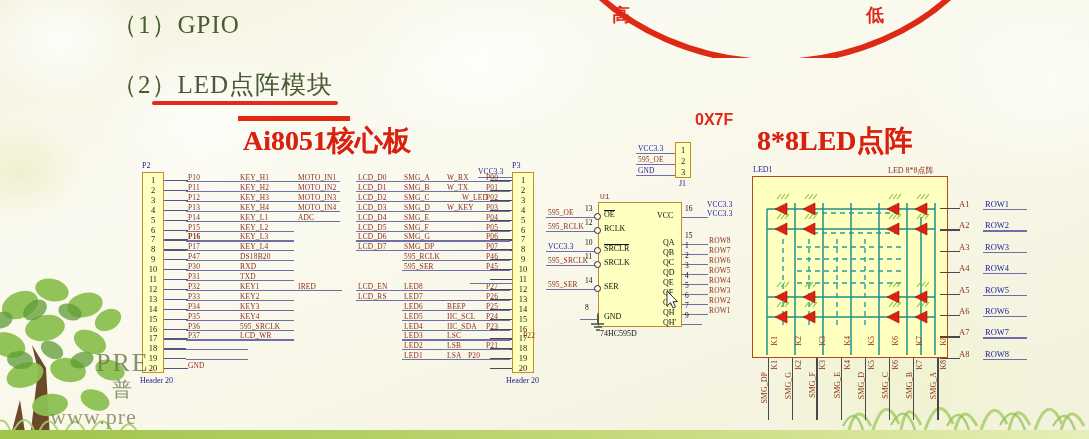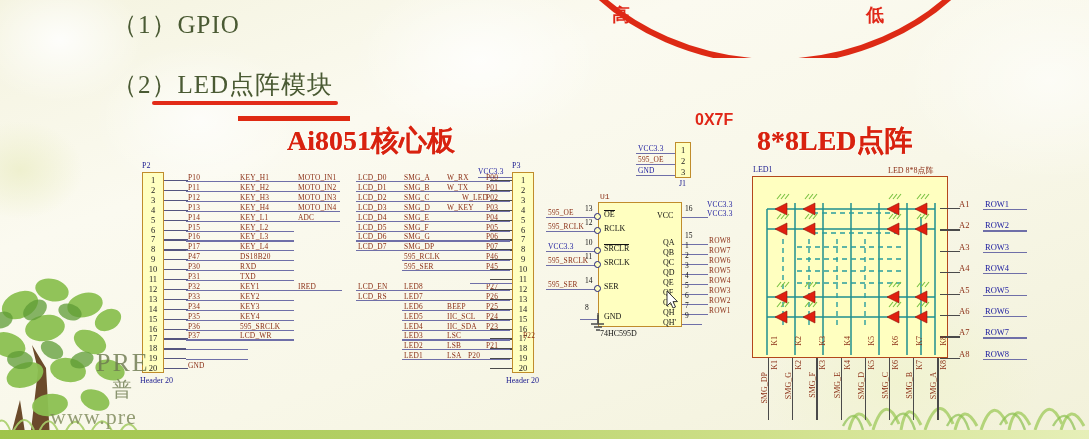--- a/index.html
+++ b/index.html
@@ -32,21 +32,21 @@
             font-family:"Liberation Sans",sans-serif;white-space:nowrap;}
   #lbl-high{left:612px;top:3px;}
   #lbl-low{left:866px;top:3px;}
   #lbl-7f{left:695px;top:63px;font-size:16px;margin-top:48px;}
   
   .sectitle{position:absolute;white-space:nowrap;font-weight:bold;
       font-family:"Liberation Serif",serif;font-size:28px;
       background:linear-gradient(180deg,#ef5038,#d61d0c);
       -webkit-background-clip:text;background-clip:text;color:#d8220f;
       text-shadow:1px 1px 0 rgba(255,255,255,.5);}
-  #t-left{left:243px;top:122px;margin-left:44px;}
+  #t-left{left:243px;top:122px;}
   #t-leftbar{position:absolute;left:238px;top:116px;width:112px;height:5px;background:#df2a12;}
   #t-right{left:757px;top:122px;}
 
   
   .hdr{position:absolute;background:#ffffc0;border:1.4px solid #c08c2c;box-sizing:border-box;}
   .hdrlabel{position:absolute;color:#1b1b8f;font-size:8px;font-family:"Liberation Serif",serif;white-space:nowrap;}
   .pinno{position:absolute;color:#222;font-size:8.5px;font-family:"Liberation Serif",serif;text-align:center;}
   .wire{position:absolute;background:#55557f;height:1.3px;}
   .wire.dk{background:#4a4a4a;}
   .net{position:absolute;color:#8b2f16;font-size:7.4px;font-family:"Liberation Serif",serif;white-space:nowrap;letter-spacing:.2px;}
@@ -182,21 +182,21 @@
     <div class="net" style="left:240px;top:212.6px;">KEY_L1</div>
     <div class="net" style="left:298px;top:212.6px;">ADC</div>
     <div class="netline" style="left:186px;top:220.6px;width:154px;"></div>
     <div class="pinno" style="left:142px;top:224.5px;width:22px;">6</div>
     <div class="wire" style="left:164px;top:229.5px;width:24px;"></div>
     <div class="net" style="left:188px;top:222.5px;">P15</div>
     <div class="net" style="left:240px;top:222.5px;">KEY_L2</div>
     <div class="netline" style="left:186px;top:230.5px;width:108px;"></div>
     <div class="pinno" style="left:142px;top:234.4px;width:22px;">7</div>
     <div class="wire" style="left:164px;top:239.4px;width:24px;"></div>
-    <div class="net" style="left:188px;top:232.4px;">P16</div>
+    <div class="net" style="left:188px;top:232.4px;font-weight:bold;">P16</div>
     <div class="net" style="left:240px;top:232.4px;">KEY_L3</div>
     <div class="netline" style="left:186px;top:240.4px;width:108px;"></div>
     <div class="pinno" style="left:142px;top:244.3px;width:22px;">8</div>
     <div class="wire" style="left:164px;top:249.3px;width:24px;"></div>
     <div class="net" style="left:188px;top:242.3px;">P17</div>
     <div class="net" style="left:240px;top:242.3px;">KEY_L4</div>
     <div class="netline" style="left:186px;top:250.3px;width:108px;"></div>
     <div class="pinno" style="left:142px;top:254.2px;width:22px;">9</div>
     <div class="wire" style="left:164px;top:259.2px;width:24px;"></div>
     <div class="net" style="left:188px;top:252.2px;">P47</div>

